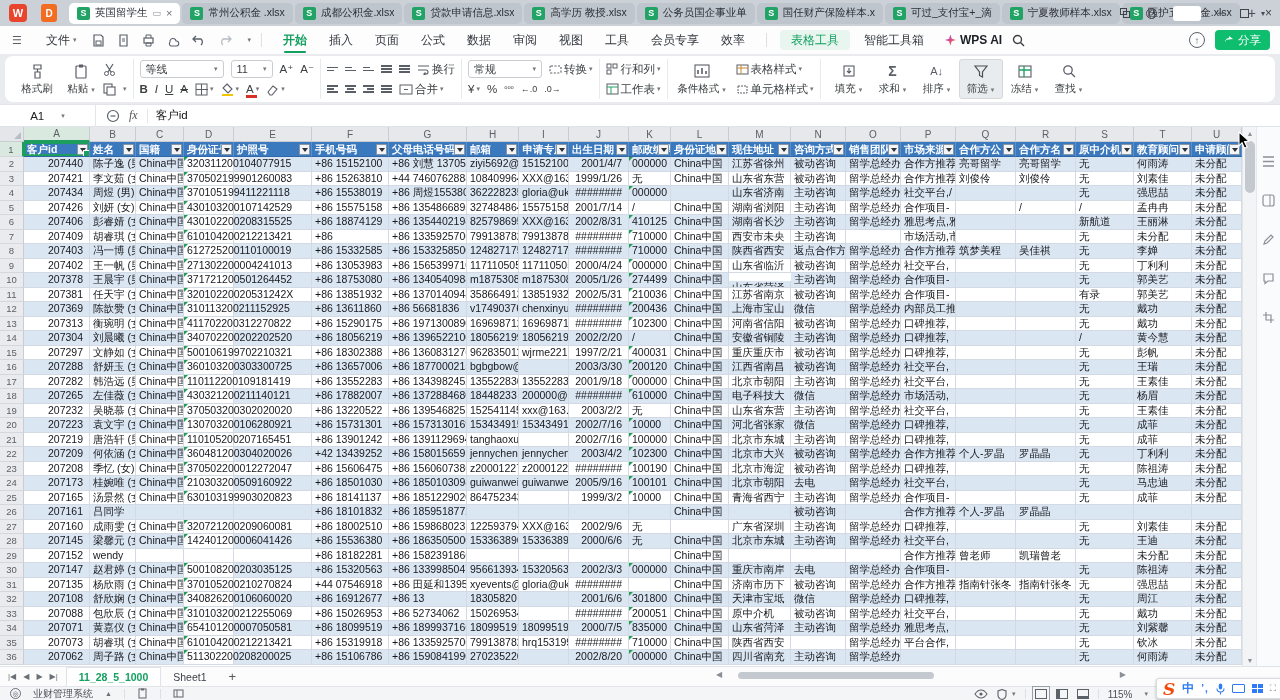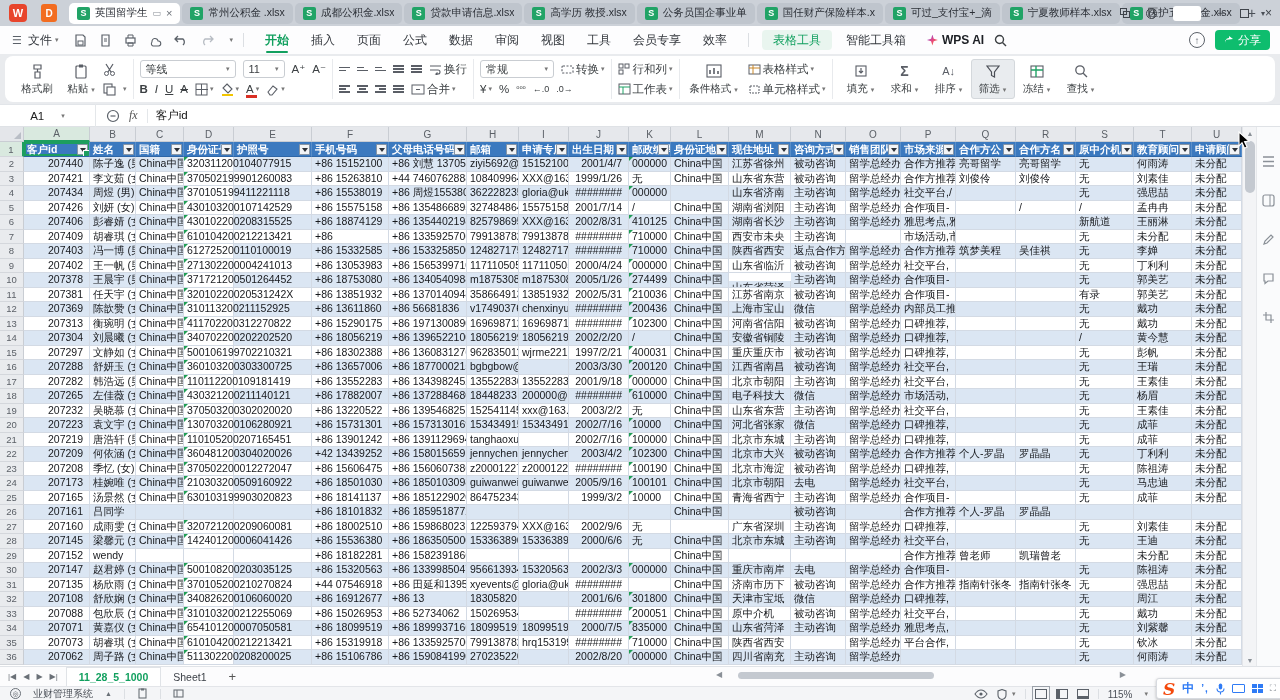--- a/index.html
+++ b/index.html
@@ -26,21 +26,21 @@
   .wc-layers { position:relative; width:10px; height:10px; }
   .wc-layers i { position:absolute; width:7px; height:7px; border:1.2px solid #3f444b; background:transparent; }
   .wc-layers i:first-child { left:0; top:0; } .wc-layers i:last-child { right:0; bottom:0; }
   .wc-globe { width:11px; height:11px; border:1.2px solid #3f444b; border-radius:50%; position:relative; }
   .wc-globe::before { content:""; position:absolute; left:45%; top:-1px; bottom:-1px; width:4px; border:1px solid #3f444b; border-top:none; border-bottom:none; border-radius:50%; margin-left:-2px; }
   .wc-avatar { width:28px; height:15px; background:#fff; border-radius:3px; }
 
   
   #menubar { position:absolute; left:0; top:26px; width:1280px; height:28px; background:#fdfdfe; display:flex; align-items:center; font-size:12px; color:#33373d; }
   .hamburger { margin-left:12px; color:#5b6169; font-size:11px; }
-  .menu-file { margin-left:6px; }
+  .menu-file { margin-left:24px; }
   .caret { font-size:7px; color:#777; margin-left:3px; }
   .qbar { display:flex; align-items:center; gap:12px; margin-left:16px; color:#5b6169; }
   .qbar svg { display:block; }
   .vsep { width:1px; height:14px; background:#dcdfe3; margin:0 10px; }
   .menu-item { padding:0 11px; height:28px; display:flex; align-items:center; position:relative; }
   .menu-item.active { color:#12a05f; font-weight:bold; }
   .menu-item.active::after { content:""; position:absolute; left:12px; right:12px; bottom:1px; height:2.5px; background:#12a05f; border-radius:2px; }
   .menu-item.tool { color:#12a05f; background:#e9f5ef; border-radius:4px; height:20px; margin:0 3px; }
   #wps-ai { display:flex; align-items:center; gap:4px; margin-left:10px; font-weight:bold; color:#1c1f24; }
   .ai-spark { width:11px; height:11px; background:linear-gradient(135deg,#7b5cf0,#e8457c,#f2a93b); clip-path:polygon(50% 0,62% 38%,100% 50%,62% 62%,50% 100%,38% 62%,0 50%,38% 38%); }
@@ -53,21 +53,21 @@
   #ribbon-band { position:absolute; left:0; top:54px; width:1280px; height:50px; background:#e9ebee; }
   #ribbon { position:absolute;left:5px; top:2px; width:1270px; height:46px; background:#ffffff; border-radius:8px; display:flex; align-items:stretch; padding:3px 4px; color:#3c4043; }
   .rgroup { display:flex; align-items:center; padding:0 6px; position:relative; }
   .rgroup + .rgroup { border-left:1px solid #e8eaed; }
   .bigbtn { display:flex; flex-direction:column; align-items:center; justify-content:center; width:44px; height:40px; font-size:10.5px; gap:2px; }
   .bigbtn .bi { height:17px; display:flex; align-items:center; justify-content:center; color:#505archive560; }
   .bigbtn.pressed { background:#e9ecef; border:1px solid #d4d8dc; border-radius:3px; }
   .stack2 { display:flex; flex-direction:column; justify-content:center; gap:4px; }
   .srow { display:flex; align-items:center; gap:7px; height:16px; font-size:10.5px; }
   .combo { border:1px solid #c9cdd2; border-radius:3px; height:18px; display:flex; align-items:center; padding:0 5px; font-size:11px; background:#fff; justify-content:space-between; }
-  .fontname { width:96px; } .fontsize { width:42px; } .numfmt { width:74px; }
+  .fontname { width:84px; } .fontsize { width:42px; } .numfmt { width:74px; }
   .tbtn { font-size:11.5px; color:#3c4043; display:flex; align-items:center; gap:2px; }
   .bld{font-weight:bold;} .itl{font-style:italic;} .unl{text-decoration:underline;} .stk{text-decoration:line-through;}
   .colorbar { display:inline-block; width:11px; height:3px; margin-left:-9px; vertical-align:-4px; }
   .alicon { display:inline-block; }
   .alicon i { display:block; height:1.4px; background:#5a5e66; margin:1.6px 0; }
   .lab-caret { font-size:7px; color:#777; }
 
   
   #fbar { position:absolute; left:0; top:104px; width:1280px; height:23px; background:#fff; border-top:1px solid #e2e5e9; border-bottom:1px solid #dfe2e6; display:flex; align-items:center; font-size:11.5px; }
   #namebox { width:96px; height:23px; display:flex; align-items:center; justify-content:center; gap:14px; border-right:1px solid #e4e7ea; color:#222; }
@@ -587,21 +587,21 @@
         <div class="sheet-row hrow">
           <div class="rowhead selrow">1</div>
           <div class="cell sel" style="width: 66px; flex: 0 0 66px;">客户id<span class="fbtn"></span></div>
           <div class="cell" style="width: 46px; flex: 0 0 46px;">姓名<span class="fbtn"></span></div>
           <div class="cell" style="width: 48px; flex: 0 0 48px;">国籍<span class="fbtn"></span></div>
           <div class="cell" style="width: 50px; flex: 0 0 50px;">身份证号<span class="fbtn"></span></div>
           <div class="cell" style="width: 78px; flex: 0 0 78px;">护照号<span class="fbtn"></span></div>
           <div class="cell" style="width: 77px; flex: 0 0 77px;">手机号码<span class="fbtn"></span></div>
           <div class="cell" style="width: 78px; flex: 0 0 78px;">父母电话号码<span class="fbtn"></span></div>
           <div class="cell" style="width: 52px; flex: 0 0 52px;">邮箱<span class="fbtn"></span></div>
-          <div class="cell" style="width: 50px; flex: 0 0 50px;">申请专用<span class="fbtn"></span></div>
+          <div class="cell" style="width: 50px; flex: 0 0 50px; text-align: center;">申请专用<span class="fbtn"></span></div>
           <div class="cell" style="width: 60px; flex: 0 0 60px;">出生日期<span class="fbtn"></span></div>
           <div class="cell" style="width: 42px; flex: 0 0 42px;">邮政编码<span class="fbtn"></span></div>
           <div class="cell" style="width: 58px; flex: 0 0 58px;">身份证地<span class="fbtn"></span></div>
           <div class="cell" style="width: 62px; flex: 0 0 62px;">现住地址<span class="fbtn"></span></div>
           <div class="cell" style="width: 55px; flex: 0 0 55px;">咨询方式<span class="fbtn"></span></div>
           <div class="cell" style="width: 55px; flex: 0 0 55px;">销售团队<span class="fbtn"></span></div>
           <div class="cell" style="width: 55px; flex: 0 0 55px;">市场来源<span class="fbtn"></span></div>
           <div class="cell" style="width: 60px; flex: 0 0 60px;">合作方公<span class="fbtn"></span></div>
           <div class="cell" style="width: 60px; flex: 0 0 60px;">合作方名<span class="fbtn"></span></div>
           <div class="cell" style="width: 58px; flex: 0 0 58px;">原中介机<span class="fbtn"></span></div>

